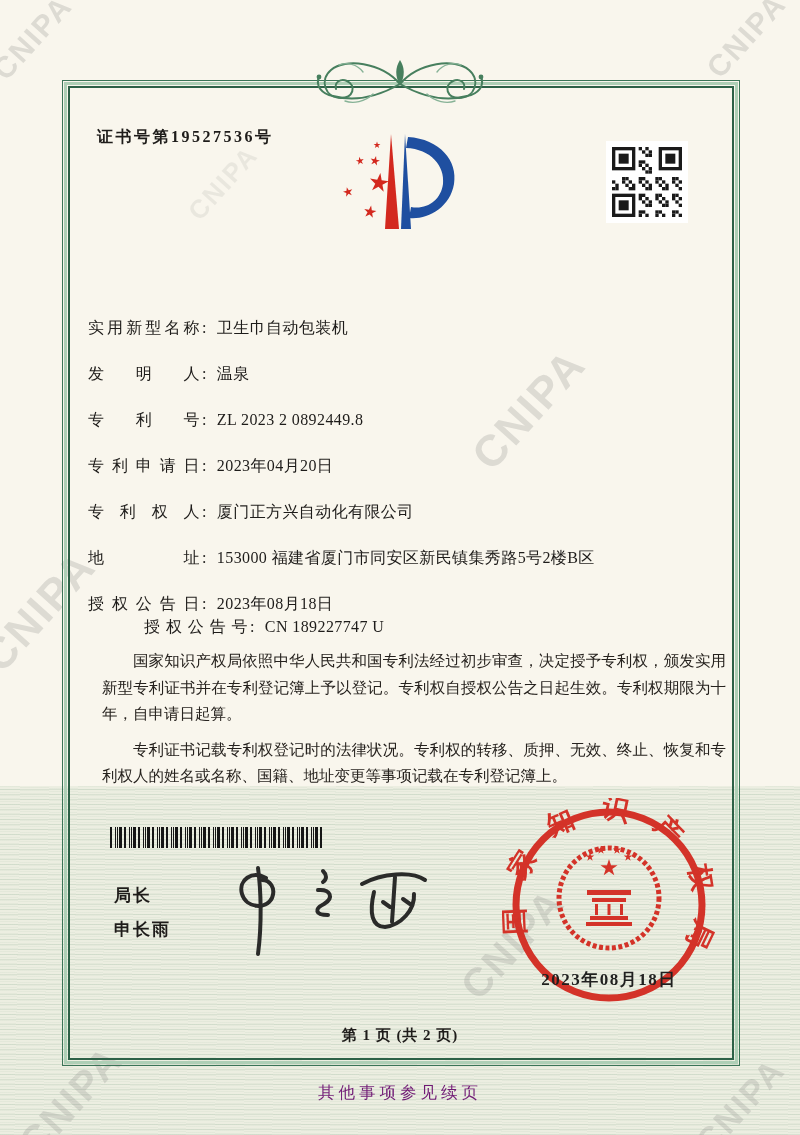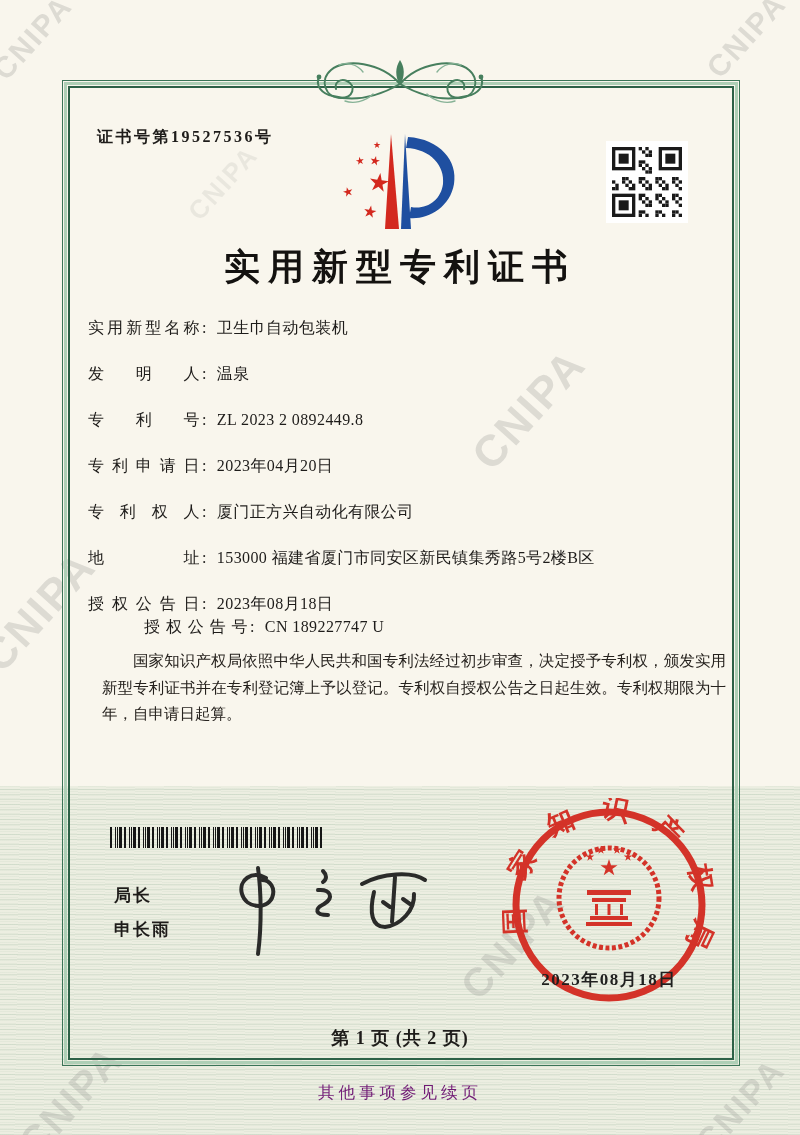--- a/index.html
+++ b/index.html
@@ -51,21 +51,21 @@
     background-image:
       repeating-linear-gradient(90deg,#161616 0 2px,rgba(0,0,0,0) 2px 5px,#161616 5px 6px,rgba(0,0,0,0) 6px 9px,#161616 9px 12px,rgba(0,0,0,0) 12px 14px),
       repeating-linear-gradient(90deg,#161616 0 1px,rgba(0,0,0,0) 1px 7px);
   }
   .signer-title{position:absolute;left:114px;top:884px;font-size:17px;font-weight:600;letter-spacing:2px;}
   .signer-name{position:absolute;left:114px;top:918px;font-size:17px;font-weight:600;letter-spacing:2px;}
   .signature{position:absolute;left:222px;top:856px;}
   .seal{position:absolute;left:502px;top:798px;opacity:.94;}
 
   .page-number{position:absolute;left:0;top:1026px;width:800px;text-align:center;
-               font-size:18px;font-weight:bold;letter-spacing:1px;}
+               font-size:15px;font-weight:bold;letter-spacing:1px;}
   .continuation{position:absolute;left:0;top:1082px;width:800px;text-align:center;
                 font-size:16.5px;letter-spacing:4px;color:#701a75;}
 </style>
 </head>
 <body>
 
 <div class="page">
 
   <div class="guilloche"></div>
 
@@ -206,21 +206,20 @@
         <rect x="2" y="2" width="3" height="3" fill="#1a1a1a"></rect>
         <rect x="14" y="0" width="7" height="7" fill="#1a1a1a"></rect>
         <rect x="15" y="1" width="5" height="5" fill="#ffffff"></rect>
         <rect x="16" y="2" width="3" height="3" fill="#1a1a1a"></rect>
         <rect x="0" y="14" width="7" height="7" fill="#1a1a1a"></rect>
         <rect x="1" y="15" width="5" height="5" fill="#ffffff"></rect>
         <rect x="2" y="16" width="3" height="3" fill="#1a1a1a"></rect>
       </svg>
   </div>
 
-  <div class="title">实用新型专利证书</div>
 
   <div class="fields">
     <div class="field-row">
       <span class="flabel">实用新型名称</span><span class="fcolon">:</span><span class="fvalue">卫生巾自动包装机</span>
     </div>
     <div class="field-row">
       <span class="flabel">发明人</span><span class="fcolon">:</span><span class="fvalue">温泉</span>
     </div>
     <div class="field-row">
       <span class="flabel">专利号</span><span class="fcolon">:</span><span class="fvalue">ZL 2023 2 0892449.8</span>
@@ -239,20 +238,21 @@
         <span class="flabel">授权公告日</span><span class="fcolon">:</span><span class="fvalue">2023年08月18日</span>
       </span>
       <span class="grant-second">
         <span class="flabel">授权公告号</span><span class="fcolon">:</span><span class="fvalue">CN 189227747 U</span>
       </span>
     </div>
   </div>
 
   <div class="paras">
     <p>国家知识产权局依照中华人民共和国专利法经过初步审查，决定授予专利权，颁发实用新型专利证书并在专利登记簿上予以登记。专利权自授权公告之日起生效。专利权期限为十年，自申请日起算。</p>
+    <p>专利证书记载专利权登记时的法律状况。专利权的转移、质押、无效、终止、恢复和专利权人的姓名或名称、国籍、地址变更等事项记载在专利登记簿上。</p>
   </div>
 
   <div class="barcode"></div>
 
   <div class="signer-title">局长</div>
   <div class="signer-name">申长雨</div>
 
   <svg class="signature" width="215" height="105" viewBox="0 0 215 105">
     <g fill="none" stroke="#1b1b1b" stroke-width="4" stroke-linecap="round" opacity=".92">
       <path d="M44 22 C30 14 16 24 20 38 C24 52 44 54 50 42 C54 32 48 24 40 24"></path>

